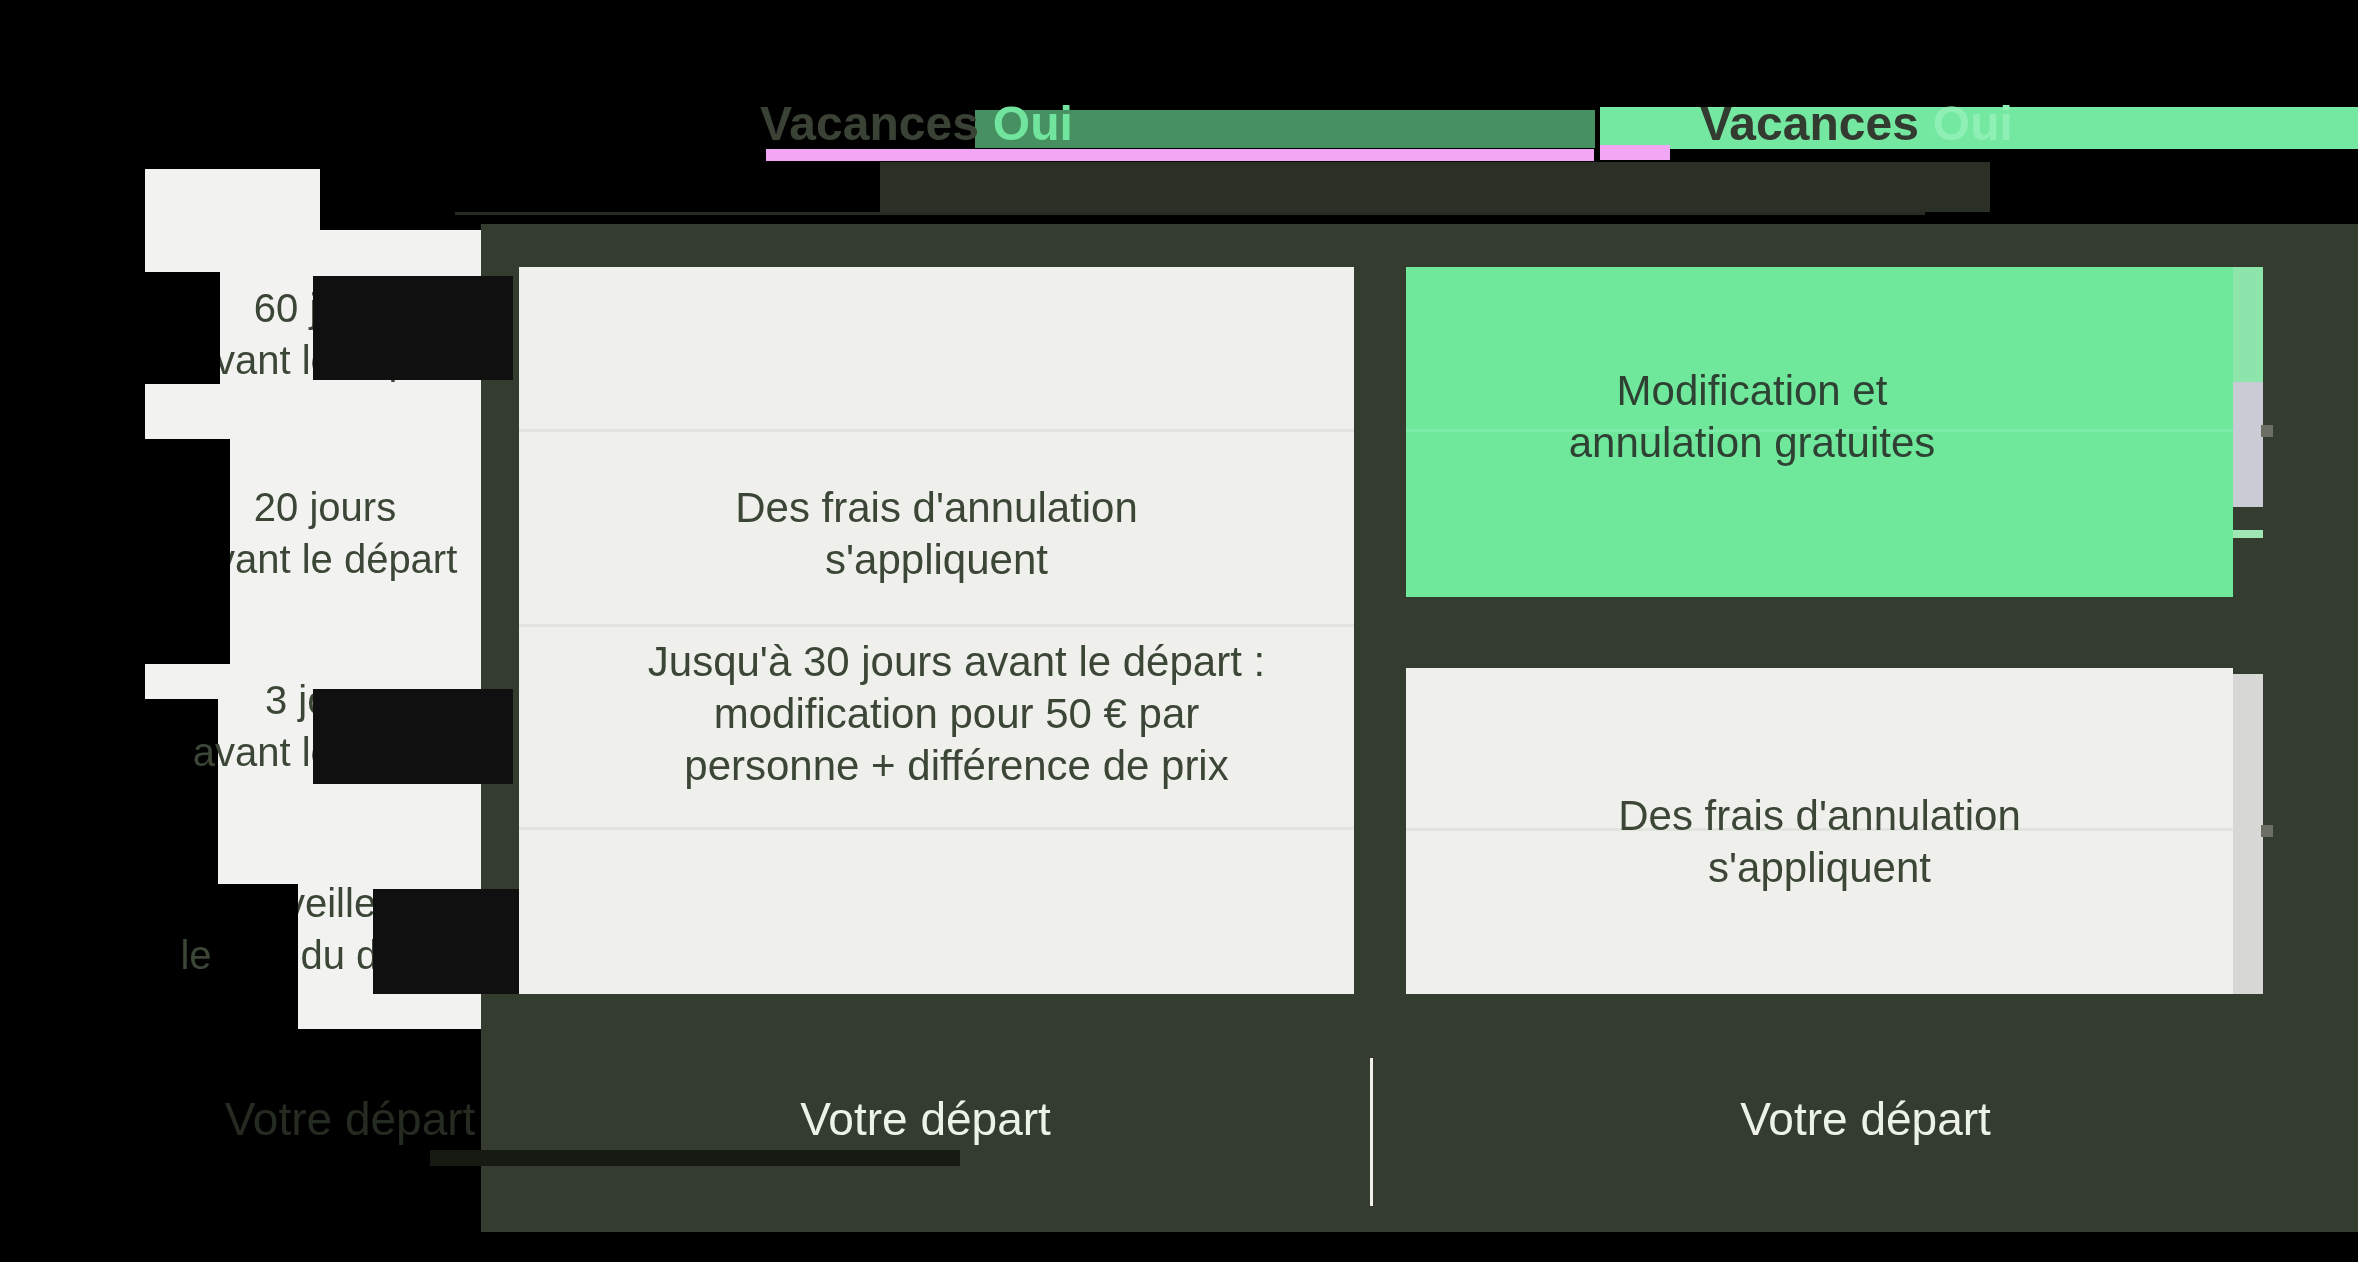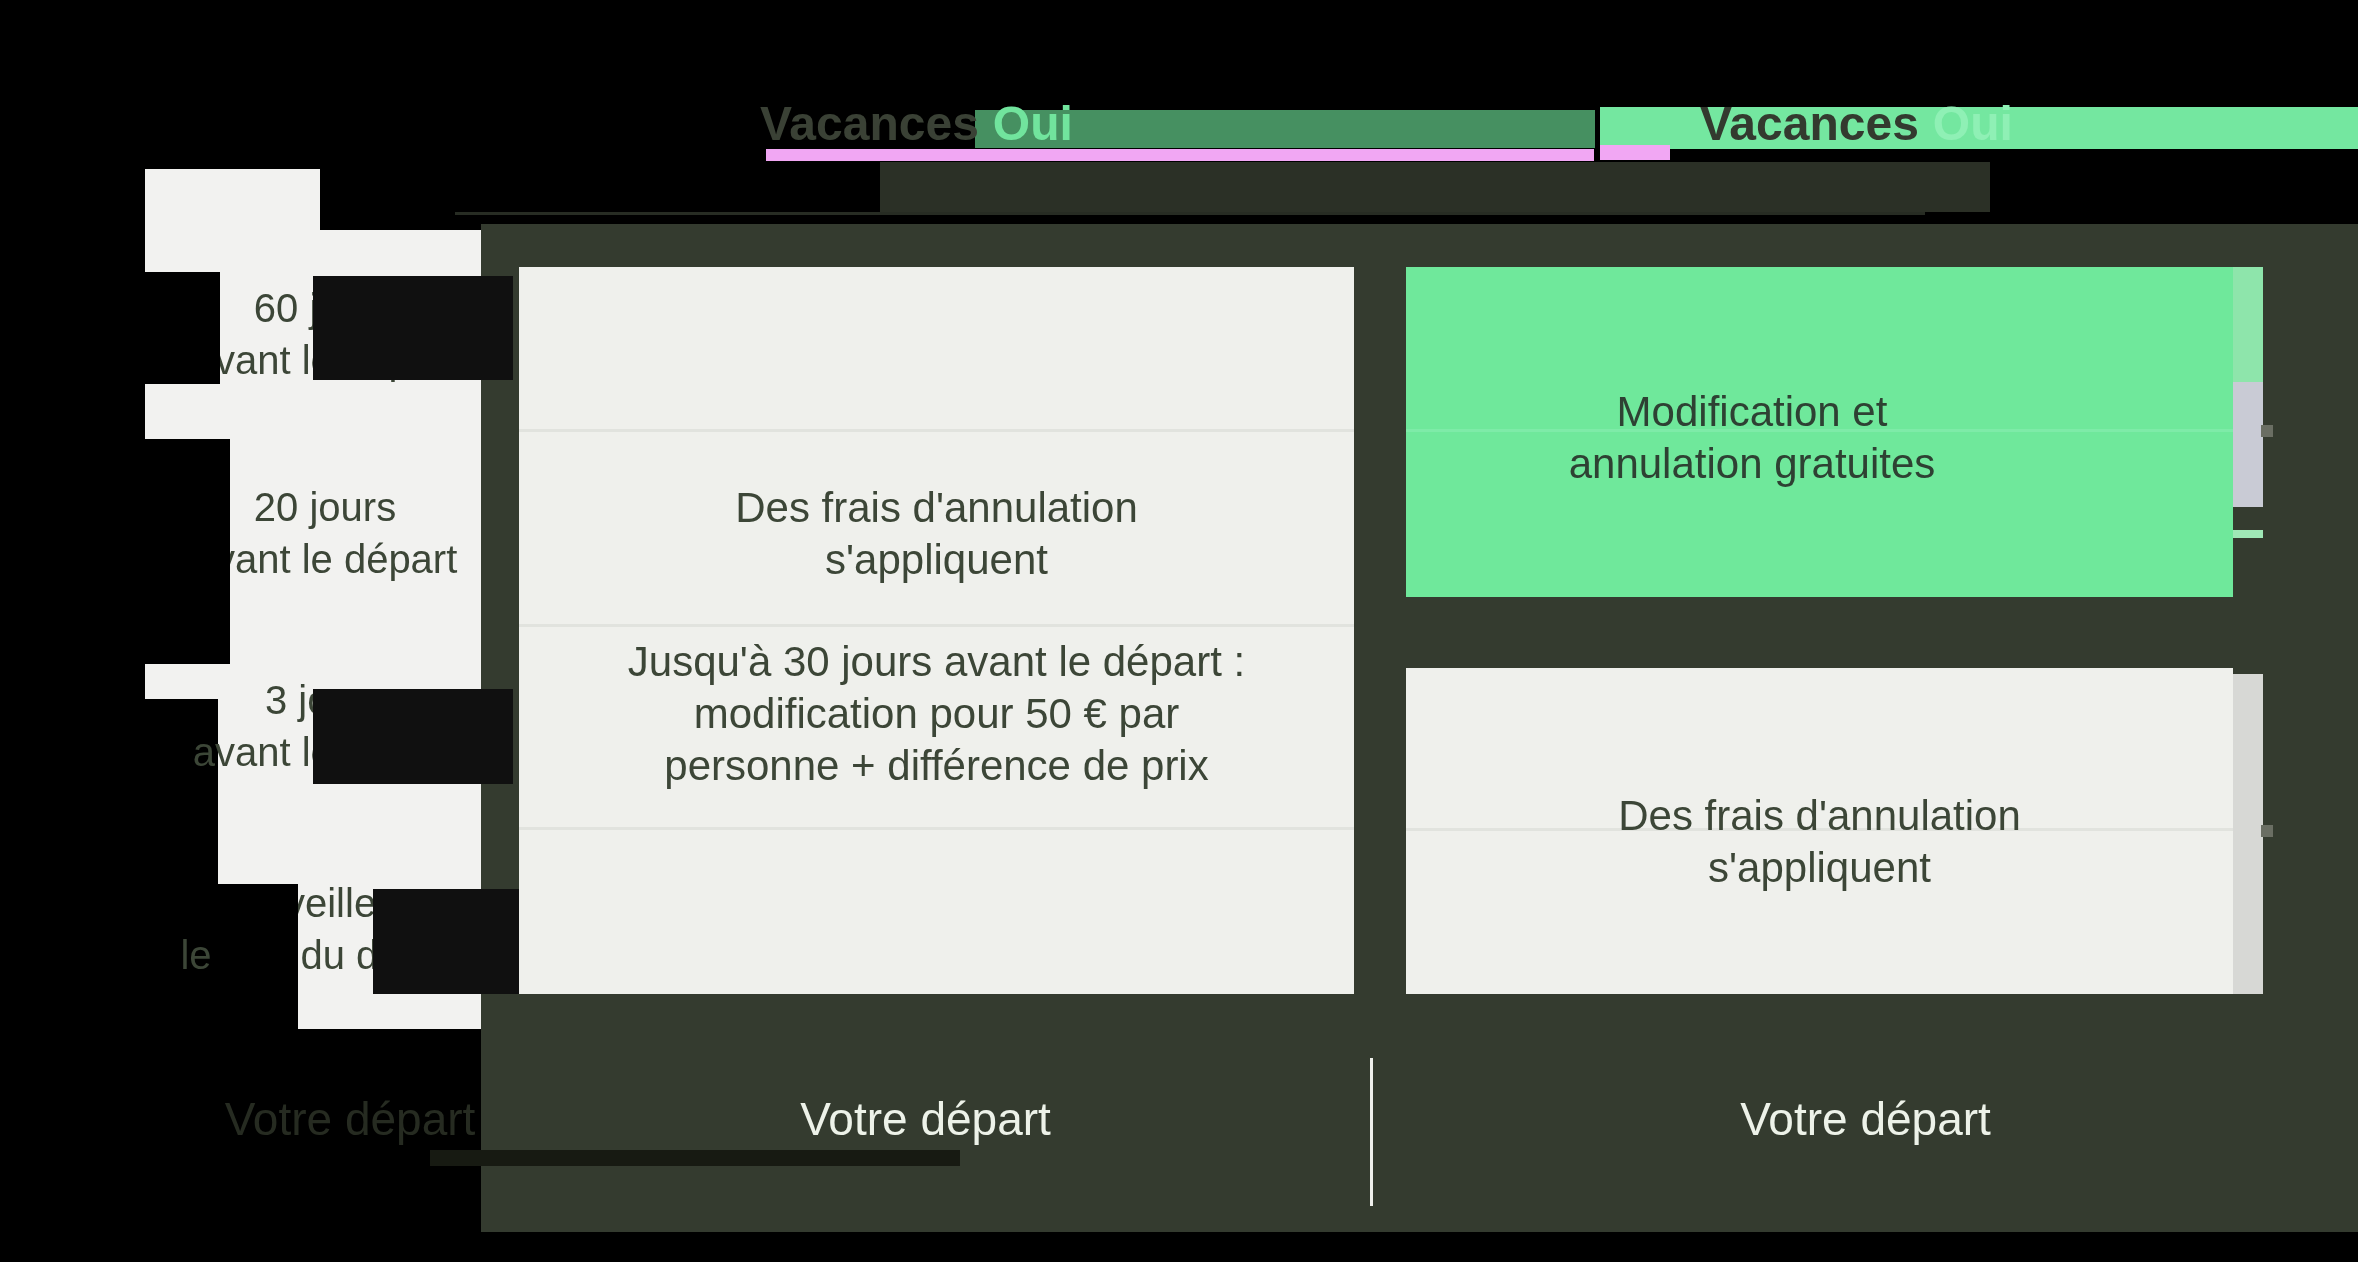--- a/index.html
+++ b/index.html
@@ -42,22 +42,22 @@
   .gb5{left:373px;top:845px;width:146px;height:105px;background:#101010;}
   .gb6{left:218px;top:840px;width:80px;height:146px;background:#000;}
 
   
   .box-left{left:519px;top:223px;width:835px;height:727px;background:#EFF0EC;z-index:4;}
   .box-green{left:1406px;top:223px;width:827px;height:330px;background:#6FE89B;z-index:4;}
   .box-right{left:1406px;top:624px;width:827px;height:326px;background:#EFF0EC;z-index:4;}
   .divider{position:absolute;left:0;width:100%;height:3px;background:#E1E3DE;}
   .div-g{background:#7EEBA8;}
   .bt{left:519px;width:835px;font-size:42px;line-height:52px;color:#3C4637;z-index:5;}
-  .bt1{top:438px;} .bt2{top:592px;}
-  .gt{left:1406px;width:692px;top:342px;font-size:42px;line-height:52px;color:#2E4133;z-index:5;}
+  .bt1{top:438px;} .bt2{top:592px;padding-left:20px;}
+  .gt{left:1406px;width:692px;top:321px;font-size:42px;line-height:52px;color:#2E4133;z-index:5;}
   .rt{left:1406px;width:827px;top:746px;font-size:42px;line-height:52px;color:#3C4637;z-index:5;}
 
   
   .gs1{left:2233px;top:223px;width:30px;height:115px;background:#8EE5AB;z-index:5;}
   .gs2{left:2233px;top:338px;width:30px;height:125px;background:#C9CBD5;z-index:5;}
   .gs3{left:2233px;top:486px;width:30px;height:8px;background:#9FE8B6;z-index:5;}
   .gs4{left:2233px;top:630px;width:30px;height:320px;background:#D7D8D5;z-index:5;}
   .tick{width:12px;height:12px;background:#6A6E63;z-index:6;}
   .tick1{left:2261px;top:381px;} .tick2{left:2261px;top:781px;}
 

